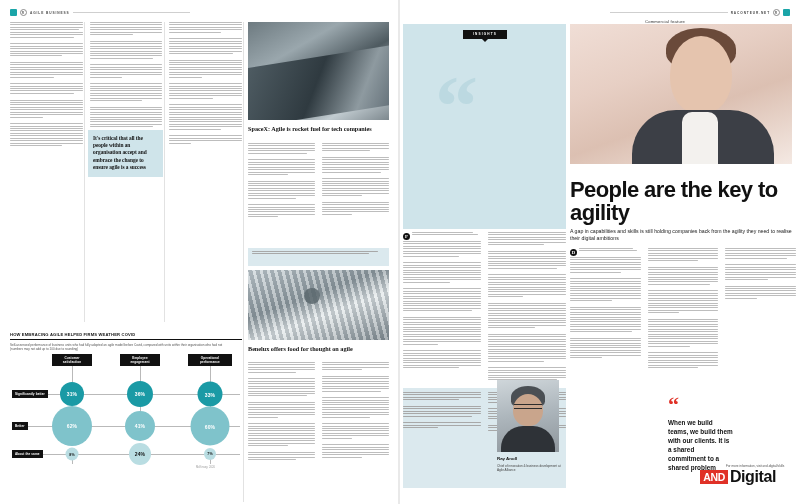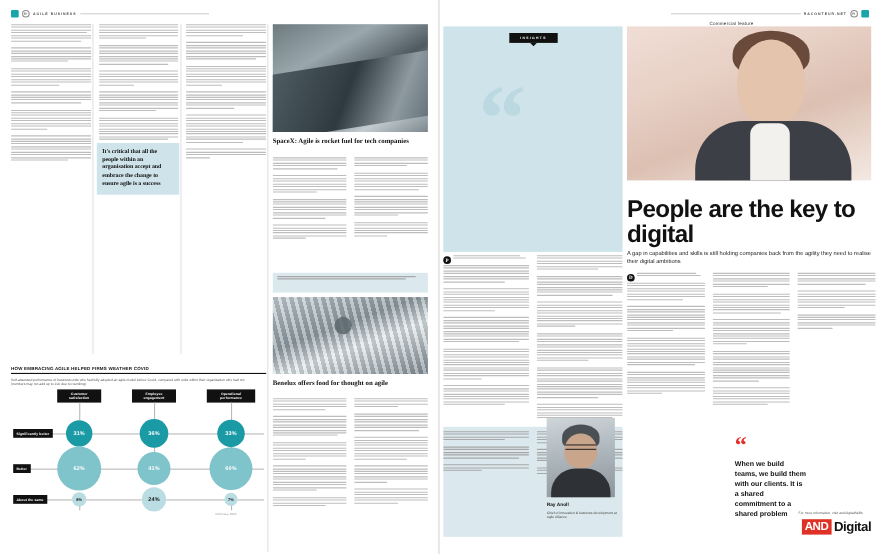--- a/index.html
+++ b/index.html
@@ -238,29 +238,29 @@
     position:absolute; left:668px; top:398px;
     font-family:"Liberation Serif", serif; font-size:22px; font-weight:700;
     color:#e03127; line-height:14px; letter-spacing:-1px;
   }
   .bigquote {
     position:absolute; left:668px; top:418px; width:66px;
     font-size:6.4px; font-weight:700; line-height:9px; color:#111;
   }
 
   .brand {
-    position:absolute; right:8px; bottom:18px;
+    position:absolute; right:24px; bottom:18px;
     display:flex; align-items:center; gap:2px;
   }
   .brand .and {
     background:#e03127; color:#fff; font-size:10.5px; font-weight:700;
     padding:1px 3px; letter-spacing:-0.4px; font-family:"Liberation Sans",sans-serif;
   }
   .brand .digital {
-    color:#111; font-size:12px; font-weight:700; letter-spacing:-0.4px;
+    color:#111; font-size:16px; font-weight:700; letter-spacing:-0.4px;
   }
   .moreinfo {
     position:absolute; right:8px; bottom:36px; width:66px;
     font-size:3.1px; color:#555; line-height:4.2px;
   }
 </style>
 </head>
 <body>
 
 <div class="spread">
@@ -862,21 +862,21 @@
   <div class="author-name">Ray Anoll</div>
   <div class="author-role">Chief of innovation &amp; business development at Agile Alliance</div>
 
   <div class="r-photo">
     <div class="hair"></div>
     <div class="head"></div>
     <div class="body"></div>
     <div class="shirt"></div>
   </div>
 
-  <div class="r-title">People are the key to digital</div>
+  <div class="r-title">People are the key to agility</div>
   <div class="r-deck">A gap in capabilities and skills is still holding companies back from the agility they need to realise their digital ambitions</div>
 
   <div class="r-cols">
     <div class="col txtcol">
       <div style="display:flex;align-items:flex-start;">
         <div class="dropcap">D</div>
         <div class="txtcol" style="flex:1;">
             <div class="ln w88"></div>
             <div class="ln w95"></div>
           </div>

